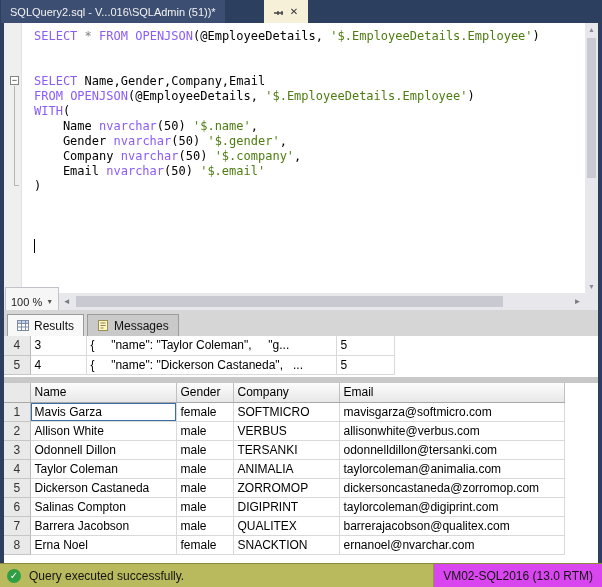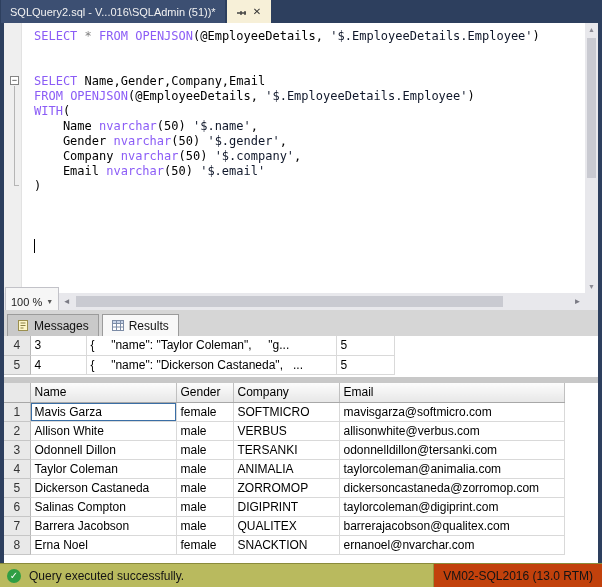--- a/index.html
+++ b/index.html
@@ -1,32 +1,32 @@
 <!DOCTYPE html>
 <html><head>
 <meta charset="utf-8">
 <style>
   * { box-sizing: border-box; margin: 0; padding: 0; }
   html,body { width:602px; height:587px; overflow:hidden; }
   body { font-family:"Liberation Sans", sans-serif; background:#2d3f5e; position:relative; }
 
   
-  .tabstrip { position:absolute; left:0; top:0; width:602px; height:23px; background:#2d3f5e; display:flex; align-items:stretch; }
+  .tabstrip { position:absolute; left:0; top:0; width:602px; height:23px; background:#2d3f5e; display:flex; align-items:stretch;gap:37px; }
   .tab { display:flex; align-items:center; gap:6px; padding:0 9px; font-size:11px; white-space:nowrap; cursor:default; }
   .tab.inactive { background:#3c4f72; color:#f2f2f2; margin-left:1px; }
   .tab.active { background:#f7f0d8; color:#111; margin-left:2px; }
   .tab .close { font-size:10px; color:#333; padding:0 1px; }
   .tab .pin svg { display:block; }
 
   
   .editor { position:absolute; left:4px; top:23px; width:581px; height:270px; background:#ffffff; overflow:hidden; }
   .gutter { position:absolute; left:0; top:0; width:18px; height:100%; background:#efefef; border-right:1px solid #e2e2e2; }
   .code { position:absolute; left:30px; top:6px; font-family:"DejaVu Sans Mono", monospace; font-size:12px; line-height:15px; white-space:pre; }
   .code-line { height:15px; }
-  .tk-kw { color:#8b5cf6; } .tk-str { color:#0f172a; } .tk-op { color:#808080; } .tk-pl { color:#000000; }
+  .tk-kw { color:#8b5cf6; } .tk-str { color:#4d7c0f; } .tk-op { color:#808080; } .tk-pl { color:#000000; }
   .fold-box { position:absolute; left:6px; top:53px; width:9px; height:9px; border:1px solid #848484; background:#fff; font-size:9px; line-height:7px; text-align:center; color:#222; }
   .fold-line { position:absolute; left:10px; top:63px; width:1px; height:100px; background:#b5b5b5; }
   .fold-line:after { content:""; position:absolute; left:0; bottom:0; width:5px; height:1px; background:#b5b5b5; }
   .caret { position:absolute; left:30px; top:216px; width:1px; height:14px; background:#000; animation:blink 1s steps(1) infinite; }
   @keyframes blink { 50% { opacity:0; } }
 
   
   .vscroll { position:absolute; left:585px; top:23px; width:13px; height:270px; background:#e8e8ec; }
   .vscroll .arr { height:13px; font-size:7px; line-height:13px; text-align:center; color:#8b8b94; }
   .vscroll .arr.bottom { position:absolute; bottom:0; left:0; right:0; }
@@ -59,21 +59,21 @@
   th.hd { background:linear-gradient(#fcfcfc,#e7e7e7); border-right:1px solid #c0c0c0; border-bottom:1px solid #a8a8a8; color:#000; }
   th.corner { border-bottom:1px solid #a8a8a8; }
   td.fill, th.fill { border:none; background:#fff; }
   th.fill { background:#fff; }
   td.sel { box-shadow: inset 0 0 0 1px #3a6ea5; }
 
   
   .statusbar { position:absolute; left:0; top:563px; width:602px; height:24px; background:#b9ba5e; border-top:1px solid #8a8b3c; display:flex; align-items:center; font-size:12px; color:#141414; }
   .check { width:14px; height:14px; border-radius:50%; background:#2f9e44; color:#fff; font-size:10px; line-height:14px; text-align:center; margin:0 8px 0 7px; flex:none; }
   .sb-spacer { flex:1; }
-  .server-seg { height:100%; display:flex; align-items:center; padding:0 9px; min-width:168px; background:#c2410c; border-left:1px solid #96973f; }
+  .server-seg { height:100%; display:flex; align-items:center; padding:0 9px; min-width:168px; background:#d946ef; border-left:1px solid #96973f; }
 </style>
 </head>
 <body>
 
 <div>
 
   <div class="tabstrip">
     <div class="tab inactive">
       <span>SQLQuery2.sql - V...016\SQLAdmin (51))*</span>
     </div>
@@ -110,43 +110,43 @@
     <div class="hscroll">
       <span class="harrow">◄</span>
       <span class="htrack">
           <span class="hthumb"></span>
         </span>
       <span class="harrow">►</span>
     </div>
   </div>
 
   <div class="rtabs">
-    <div class="rtab">
-      <span>
-        <svg width="12" height="11" viewBox="0 0 12 11">
-            <rect x="1.5" y="0.5" width="9" height="10" fill="#fdf6c9" stroke="#9b8f4e"></rect>
-            <line x1="3.5" y1="3" x2="8.5" y2="3" stroke="#8a7f45"></line>
-            <line x1="3.5" y1="5.5" x2="8.5" y2="5.5" stroke="#8a7f45"></line>
-            <line x1="3.5" y1="8" x2="6.5" y2="8" stroke="#8a7f45"></line>
-          </svg>
-      </span>
-      <span>Messages</span>
-    </div>
     <div class="rtab active">
       <span>
         <svg width="12" height="11" viewBox="0 0 12 11">
             <rect x="0.5" y="0.5" width="11" height="10" fill="#ffffff" stroke="#7c8ca6"></rect>
             <rect x="0.5" y="0.5" width="11" height="3" fill="#c8d4e8" stroke="#7c8ca6"></rect>
             <line x1="4.5" y1="0.5" x2="4.5" y2="10.5" stroke="#7c8ca6"></line>
             <line x1="8.5" y1="0.5" x2="8.5" y2="10.5" stroke="#7c8ca6"></line>
             <line x1="0.5" y1="7" x2="11.5" y2="7" stroke="#7c8ca6"></line>
           </svg>
       </span>
       <span>Results</span>
     </div>
+    <div class="rtab">
+      <span>
+        <svg width="12" height="11" viewBox="0 0 12 11">
+            <rect x="1.5" y="0.5" width="9" height="10" fill="#fdf6c9" stroke="#9b8f4e"></rect>
+            <line x1="3.5" y1="3" x2="8.5" y2="3" stroke="#8a7f45"></line>
+            <line x1="3.5" y1="5.5" x2="8.5" y2="5.5" stroke="#8a7f45"></line>
+            <line x1="3.5" y1="8" x2="6.5" y2="8" stroke="#8a7f45"></line>
+          </svg>
+      </span>
+      <span>Messages</span>
+    </div>
   </div>
 
   <div class="grid1">
     <table>
       <colgroup>
           <col style="width:26px">
           <col style="width:56px">
           <col style="width:250px">
           <col style="width:58px">
           <col>

